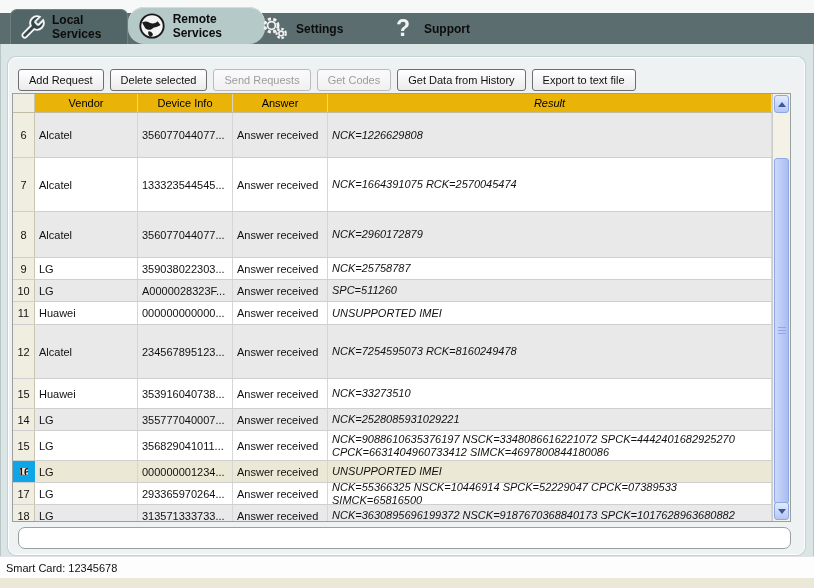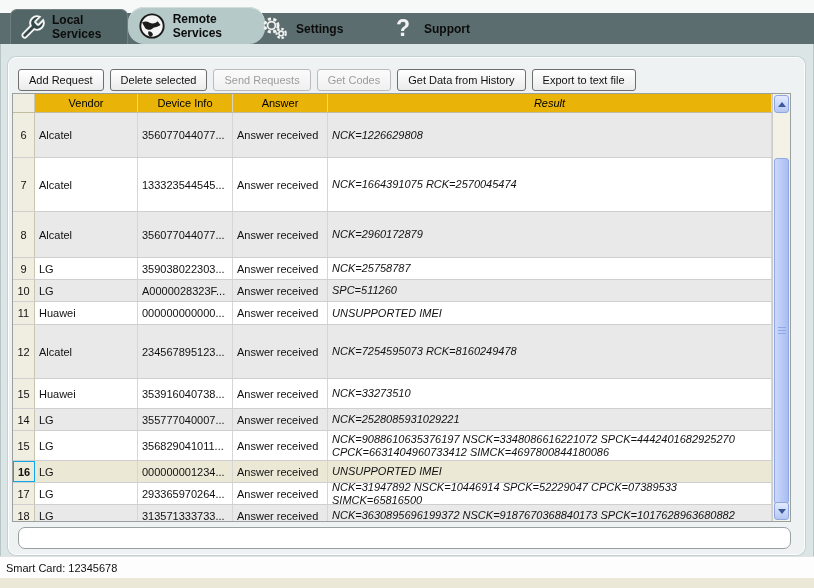--- a/index.html
+++ b/index.html
@@ -38,21 +38,21 @@
   .cell{border-right:1px solid #d6d6d6;display:flex;align-items:center;
         padding:0 4px;overflow:hidden;white-space:nowrap;box-sizing:border-box;color:#111;}
   .c-num{width:22px;justify-content:center;background:#f0eee1;border-right:1px solid #c9c5ae;padding:0;}
   .c-vendor{width:103px;}
   .c-device{width:95px;}
   .c-state{width:95px;}
   .c-result{flex:1;white-space:normal;line-height:13px;word-break:break-word;font-style:italic;}
   .row.gray{background:#e9e9e9;}
   .row.white{background:#ffffff;}
   .row.selected{background:#ece8d6;}
-  .row.selected .c-num{font-weight:bold;background:#ecead9;border:1px solid #0ea5e9;}
+  .row.selected .c-num{font-weight:bold;background:#ecead9;border:7px solid #0ea5e9;}
   
   #vscroll{width:17px;background:#f4f2e6;border-left:1px solid #cccccc;position:relative;}
   .sb-btn{position:absolute;left:1px;right:1px;height:16px;border:1px solid #8ea7e0;border-radius:3px;
           background:linear-gradient(#e3ebfe,#b4c6f2);display:flex;align-items:center;justify-content:center;}
   .sb-btn.up{top:1px;}
   .sb-btn.down{bottom:1px;}
   .sb-btn.up::after{content:"";border-left:4px solid transparent;border-right:4px solid transparent;
           border-bottom:5px solid #3c5a99;}
   .sb-btn.down::after{content:"";border-left:4px solid transparent;border-right:4px solid transparent;
           border-top:5px solid #3c5a99;}
@@ -208,21 +208,21 @@
         <div class="cell c-vendor">LG</div>
         <div class="cell c-device">000000001234...</div>
         <div class="cell c-state">Answer received</div>
         <div class="cell c-result">UNSUPPORTED IMEI</div>
       </div>
       <div class="row white" style="height: 22px;">
         <div class="cell c-num">17</div>
         <div class="cell c-vendor">LG</div>
         <div class="cell c-device">293365970264...</div>
         <div class="cell c-state">Answer received</div>
-        <div class="cell c-result">NCK=31947892 NSCK=10446914 SPCK=52229047 CPCK=07389533 SIMCK=65816500</div>
+        <div class="cell c-result">NCK=55366325 NSCK=10446914 SPCK=52229047 CPCK=07389533 SIMCK=65816500</div>
       </div>
       <div class="row gray" style="height: 22px;">
         <div class="cell c-num">18</div>
         <div class="cell c-vendor">LG</div>
         <div class="cell c-device">313571333733...</div>
         <div class="cell c-state">Answer received</div>
         <div class="cell c-result">NCK=3630895696199372 NSCK=9187670368840173 SPCK=1017628963680882</div>
       </div>
     </div>
   <div id="vscroll">

